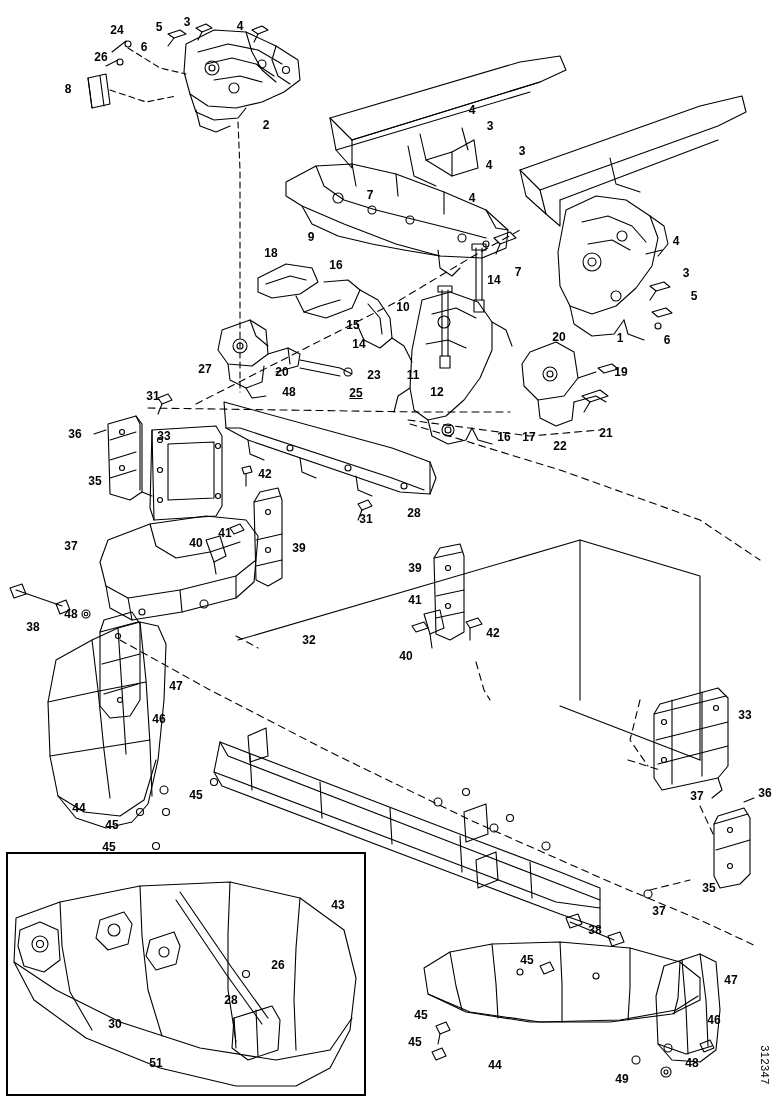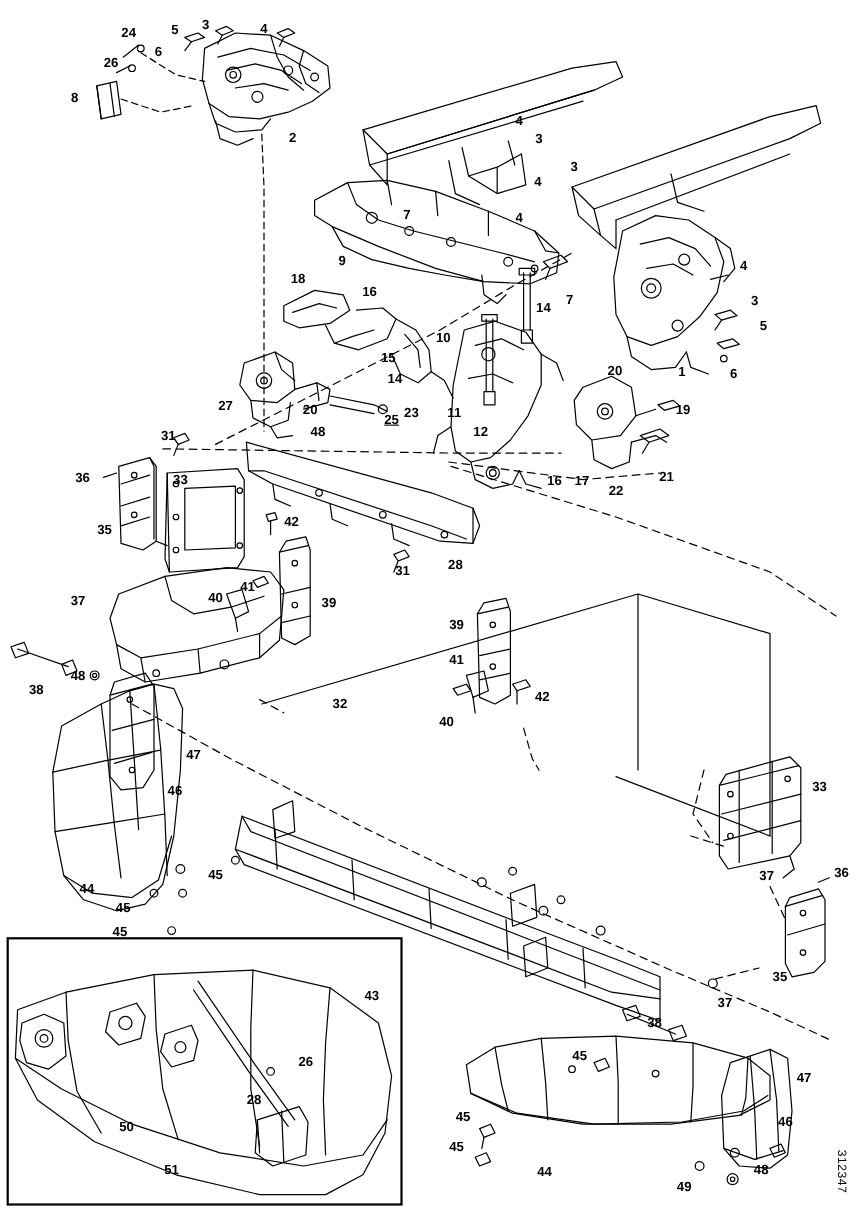--- a/index.html
+++ b/index.html
@@ -475,21 +475,21 @@
   <div class="callout" style="left:271px; top:253px;">18</div>
   <div class="callout" style="left:336px; top:265px;">16</div>
   <div class="callout" style="left:353px; top:325px;">15</div>
   <div class="callout" style="left:359px; top:344px;text-align:center;">14</div>
   <div class="callout" style="left:403px; top:307px;">10</div>
   <div class="callout" style="left:413px; top:375px;">11</div>
   <div class="callout" style="left:437px; top:392px;">12</div>
   <div class="callout" style="left:205px; top:369px;">27</div>
   <div class="callout" style="left:282px; top:372px;">20</div>
   <div class="callout" style="left:289px; top:392px;">48</div>
-  <div class="callout" style="left:356px; top:381px;text-decoration:underline;">25</div>
+  <div class="callout" style="left:356px; top:393px;text-decoration:underline;">25</div>
   <div class="callout" style="left:374px; top:375px;">23</div>
   <div class="callout" style="left:153px; top:396px;">31</div>
   <div class="callout" style="left:504px; top:437px;">16</div>
   <div class="callout" style="left:529px; top:437px;">17</div>
   <div class="callout" style="left:560px; top:446px;">22</div>
   <div class="callout" style="left:592px; top:433px;margin-left:14px;">21</div>
   <div class="callout" style="left:621px; top:372px;">19</div>
   <div class="callout" style="left:75px; top:434px;">36</div>
   <div class="callout" style="left:164px; top:436px;">33</div>
   <div class="callout" style="left:95px; top:481px;">35</div>
@@ -521,20 +521,20 @@
   <div class="callout" style="left:659px; top:911px;">37</div>
   <div class="callout" style="left:595px; top:930px;">38</div>
   <div class="callout" style="left:527px; top:960px;">45</div>
   <div class="callout" style="left:731px; top:980px;">47</div>
   <div class="callout" style="left:714px; top:1020px;">46</div>
   <div class="callout" style="left:421px; top:1015px;">45</div>
   <div class="callout" style="left:415px; top:1042px;">45</div>
   <div class="callout" style="left:495px; top:1065px;">44</div>
   <div class="callout" style="left:692px; top:1063px;">48</div>
   <div class="callout" style="left:622px; top:1079px;">49</div>
-  <div class="callout" style="left:115px; top:1024px;">50</div>
+  <div class="callout" style="left:115px; top:1024px;">30</div>
   <div class="callout" style="left:156px; top:1063px;">51</div>
   <div class="callout" style="left:278px; top:965px;">26</div>
   <div class="callout" style="left:231px; top:1000px;">28</div>
 
   <div class="figcode" style="left:765px; top:1065px;">312347</div>
 
 </div>
 
 </body></html>

